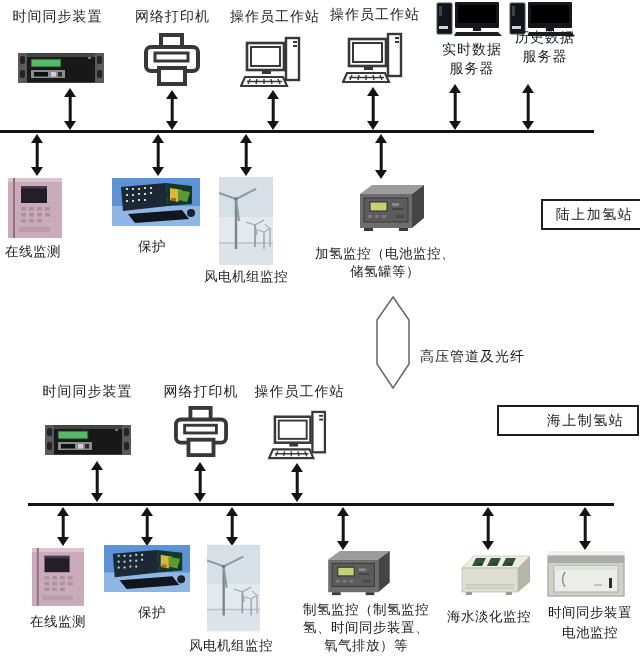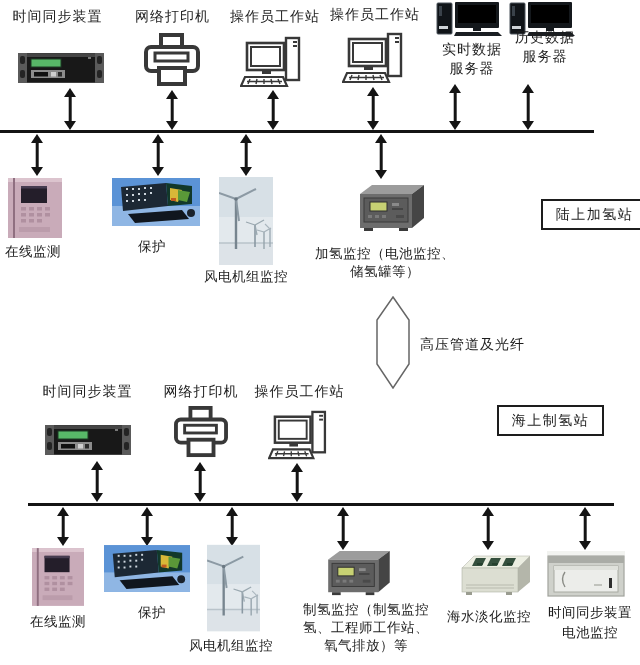--- a/index.html
+++ b/index.html
@@ -260,21 +260,21 @@
 
   <div class="badge" style="left:497px;top:199px;width:103px;height:27px;margin-left:44px;">
       <span>陆上加氢站</span>
     </div>
 
   <div class="abs" style="left:376px;top:296px;">
     <svg width="34" height="93" viewBox="0 0 34 93">
       <polygon points="17,1 33,24 33,68 17,92 1,68 1,24" fill="#ffffff" stroke="#666666" stroke-width="1.5"></polygon>
     </svg>
   </div>
-  <div class="lbl lbl-left" style="left:420px;top:335px;width:130px;">高压管道及光纤</div>
+  <div class="lbl lbl-left" style="left:420px;top:347px;width:130px;">高压管道及光纤</div>
 
   <div class="lbl" style="left:40px;top:382px;width:95px;">时间同步装置</div>
   <div class="abs" style="left:45px;top:422px;">
     <svg width="86" height="35" viewBox="0 0 86 35">
       <rect x="0" y="3" width="86" height="30" fill="#3f3f3f"></rect>
       <rect x="0" y="3" width="9" height="30" fill="#5a5a5a"></rect>
         <rect x="77" y="3" width="9" height="30" fill="#5a5a5a"></rect>
       <rect x="2" y="6" width="5" height="8" rx="2" fill="#242424"></rect>
         <rect x="2" y="20" width="5" height="8" rx="2" fill="#242424"></rect>
       <rect x="79" y="6" width="5" height="8" rx="2" fill="#242424"></rect>
@@ -321,21 +321,21 @@
       <line x1="24" y1="43" x2="24" y2="48" stroke="#383838" stroke-width="1.4"></line>
       <line x1="31" y1="43" x2="32" y2="48" stroke="#383838" stroke-width="1.4"></line>
       <line x1="38" y1="43" x2="40" y2="48" stroke="#383838" stroke-width="1.4"></line>
       <line x1="7" y1="45.5" x2="42" y2="45.5" stroke="#383838" stroke-width="1.4"></line>
     </svg>
   </div>
   <div class="varrow" style="left:290px;top:463px;height:39px;">
       <div class="shaft"></div>
     </div>
 
-  <div class="badge" style="left:497px;top:405px;width:103px;height:27px;">
+  <div class="badge" style="left:497px;top:405px;width:103px;height:27px;padding-left:35px;">
       <span>海上制氢站</span>
     </div>
 
   <div class="bus" style="left:28px;top:503px;width:586px;"></div>
 
   <div class="varrow" style="left:56px;top:507px;height:39px;">
       <div class="shaft"></div>
     </div>
   <div class="abs" style="left:32px;top:548px;">
     <svg width="52" height="58" viewBox="0 0 54 60">
@@ -436,21 +436,21 @@
       <rect x="16" y="33" width="4" height="3" fill="#7a7a7a"></rect>
         <rect x="23" y="33" width="4" height="3" fill="#7a7a7a"></rect>
       <rect x="30" y="33" width="4" height="3" fill="#7a7a7a"></rect>
         <rect x="44" y="33" width="8" height="3" fill="#4a4a4a"></rect>
       <rect x="12" y="46" width="9" height="3" fill="#3a3a3a"></rect>
         <rect x="47" y="46" width="9" height="3" fill="#3a3a3a"></rect>
     </svg>
   </div>
   <div class="lbl lbl-sm" style="left:284px;top:601px;width:164px;line-height:18px;white-space:normal;">
     <span>制氢监控（制氢监控</span><br>
-    <span>氢、工程师工作站、</span><br>
+    <span>氢、时间同步装置、</span><br>
     <span>氧气排放）等</span>
   </div>
 
   <div class="varrow" style="left:481px;top:507px;height:43px;">
       <div class="shaft"></div>
     </div>
   <div class="abs" style="left:456px;top:552px;">
     <svg width="78" height="46" viewBox="0 0 78 46">
       <polygon points="6,16 18,4 74,4 62,16" fill="#eceee2" stroke="#b8bab0" stroke-width="0.6"></polygon>
       <polygon points="16,14 26,14 30,6 20,6" fill="#35503e"></polygon>

